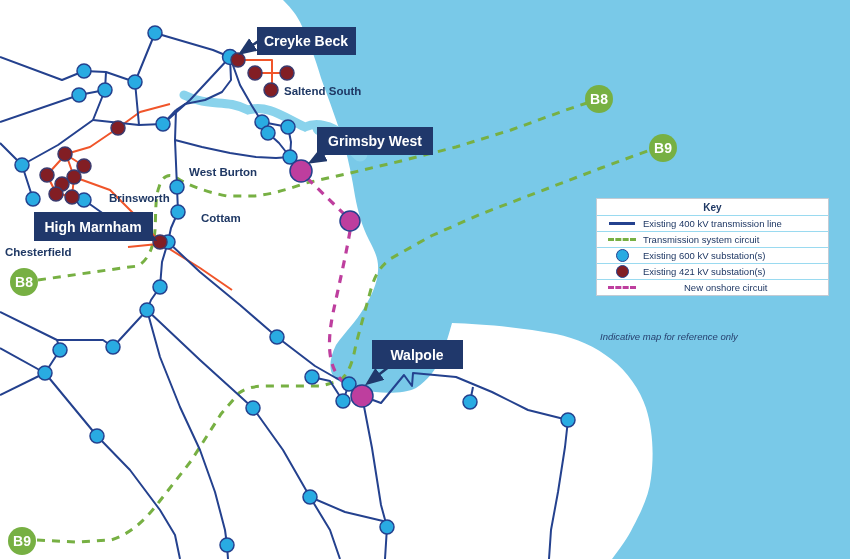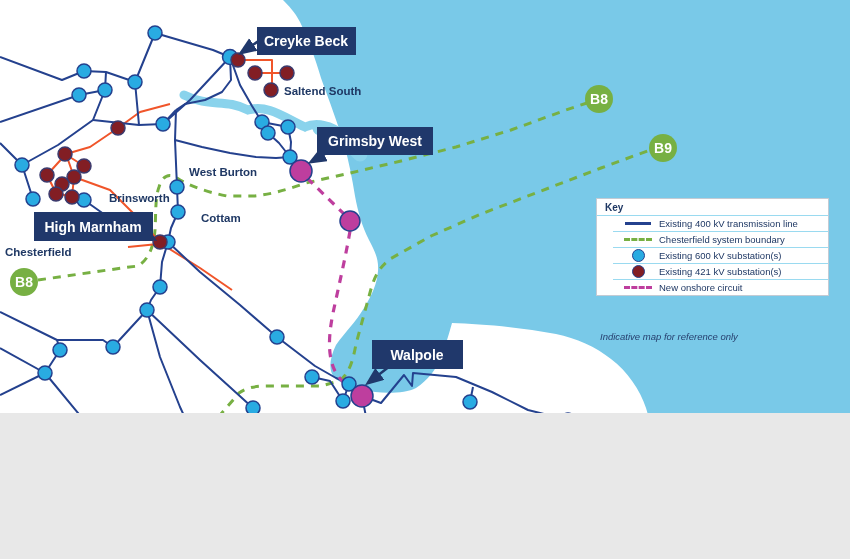--- a/index.html
+++ b/index.html
@@ -1,40 +1,41 @@
 <!DOCTYPE html>
 <html><head>
 <meta charset="utf-8">
 <style>
   html,body { margin:0; padding:0; background:#e8e8e8; }
   .stage {
-    position:relative; width:850px; height:413px; overflow:hidden;
+    position:relative; width:850px; height:559px; overflow:hidden;
     background:#ffffff; font-family:"Liberation Sans", sans-serif;
   }
   .stage svg { position:absolute; left:0; top:0; }
   svg text { font-family:"Liberation Sans", sans-serif; }
   .place-label { font-size:11.5px; font-weight:bold; fill:#1F3864; }
   .box-label { font-size:14px; font-weight:bold; fill:#ffffff; }
   .b-label { font-size:14px; font-weight:bold; fill:#ffffff; }
 
   
   .key {
     position:absolute; left:596px; top:198px; width:233px;
     background:#ffffff; border:1px solid #C3CBD4;
     color:#1F3864; box-sizing:border-box;
   }
   .key-title {
     font-weight:bold; font-size:10px; padding:3px 8px 2px 8px;
     border-bottom:1px solid #9ADAF0;
+    text-align:center;
   }
   .key-row {
     display:flex; align-items:center; height:15px;
-    border-bottom:1px solid #9ADAF0; padding:0 4px;margin-left:16px;
-  }
-  .key-row:last-child { border-bottom:none; }
+    border-bottom:1px solid #9ADAF0; padding:0 4px;
+  }
+  .key-row:last-child { border-bottom:none;gap:41px; }
   .sym { width:42px; flex:0 0 42px; display:flex; justify-content:center; align-items:center; }
   .key-label { font-size:9.5px; }
   .s-line { display:block; width:26px; height:3px; }
   .s-400line { background:#24418E; }
   .s-275line { background:#F0552A; }
   .s-dash { display:block; width:28px; height:0; }
   .s-bdash { border-top:3px dashed #77B043; }
   .s-mdash { border-top:3px dashed #BE3E9E; }
   .s-circle { display:block; width:11px; height:11px; border-radius:50%; border:1px solid #24418E; }
   .s-c400 { background:#29ABE2; }
@@ -246,21 +247,21 @@
   <div class="key-row">
     <span class="sym">
           <i class="s-line s-400line"></i>
         </span>
     <span class="key-label">Existing 400 kV transmission line</span>
   </div>
   <div class="key-row">
     <span class="sym">
           <i class="s-dash s-bdash"></i>
         </span>
-    <span class="key-label">Chesterfield system boundary</span>
+    <span class="key-label">Transmission system circuit</span>
   </div>
   <div class="key-row">
     <span class="sym">
           <i class="s-circle s-c400"></i>
         </span>
     <span class="key-label">Existing 600 kV substation(s)</span>
   </div>
   <div class="key-row">
     <span class="sym">
           <i class="s-circle s-c275"></i>

